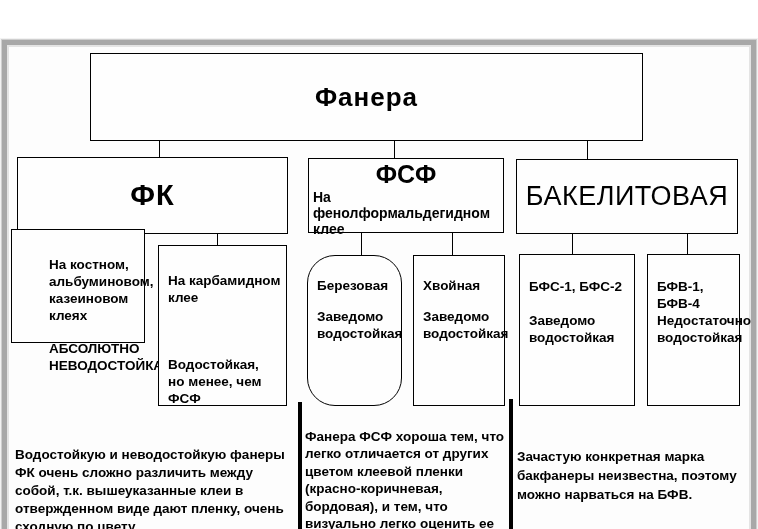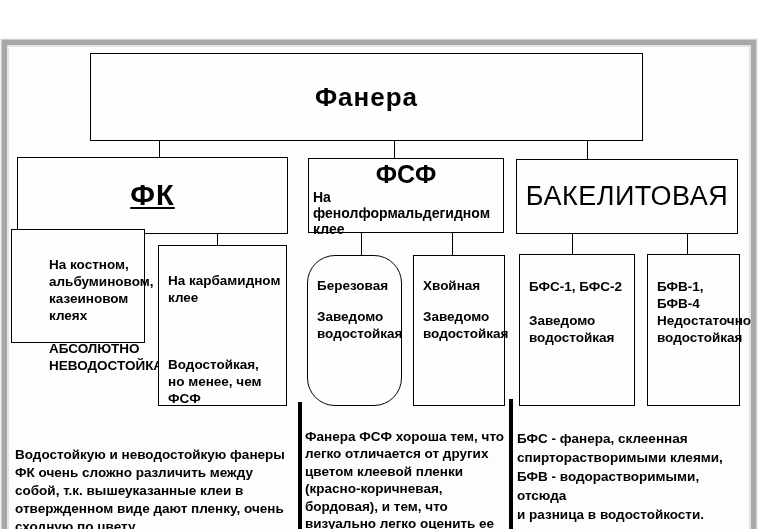--- a/index.html
+++ b/index.html
@@ -81,21 +81,21 @@
 <div class="canvas">
 
   <div class="box center-flex" style="left:90px; top:15px; width:553px; height:88px;">
     <span class="title-xl">Фанера</span>
   </div>
 
   <div class="vline" style="left:159px; top:103px; height:16px;"></div>
   <div class="vline" style="left:394px; top:103px; height:17px;"></div>
   <div class="vline" style="left:587px; top:103px; height:18px;"></div>
 
-  <div class="box center-flex" style="left:17px; top:119px; width:271px; height:77px;text-decoration:underline;">
+  <div class="box center-flex" style="left:17px; top:119px; width:271px; height:77px;">
     <span class="title-fk">ФК</span>
   </div>
 
   <div class="box fsf-box" style="left:308px; top:120px; width:196px; height:75px;">
     <div class="fsf-title">ФСФ</div>
     <div class="fsf-sub">На фенолформальдегидном клее</div>
   </div>
 
   <div class="box center-flex" style="left:516px; top:121px; width:222px; height:75px;">
     <span class="title-bak">БАКЕЛИТОВАЯ</span>
@@ -164,22 +164,18 @@
 цветом клеевой пленки
 (красно-коричневая,
 бордовая), и тем, что
 визуально легко оценить ее
 качество (если слои склеены
 плотно, то фанера ФСФ
 заведомо водостойка).</div>
   </div>
 
   <div class="note" style="left:517px; top:372px; width:232px; line-height:19px;">
-    <div>БФС - фанера, склеенная
-спирторастворимыми клеями,
-БФВ - водорастворимыми, отсюда
-и разница в водостойкости.</div>
     <div class="note-para-gap">Зачастую конкретная марка
 бакфанеры неизвестна, поэтому
 можно нарваться на БФВ.</div>
   </div>
 
 </div>
 
 </body></html>

